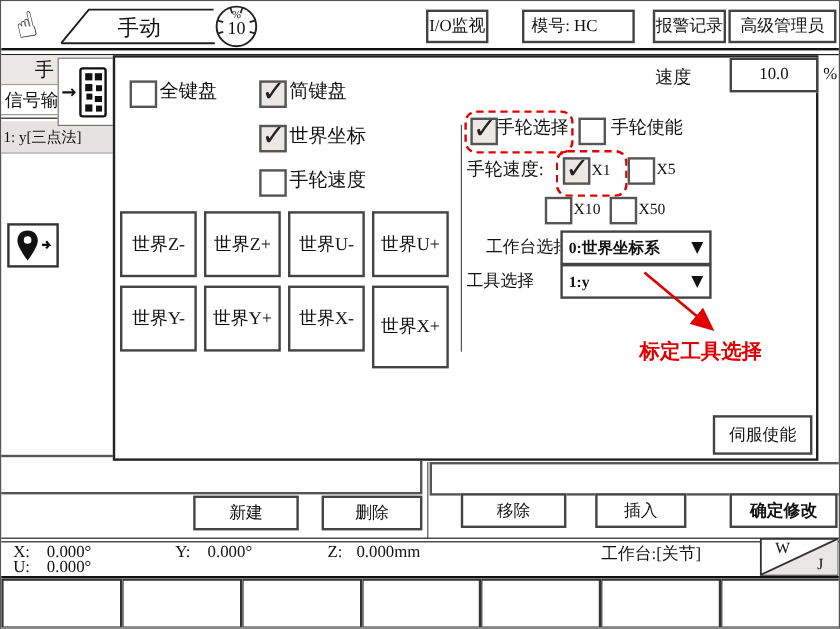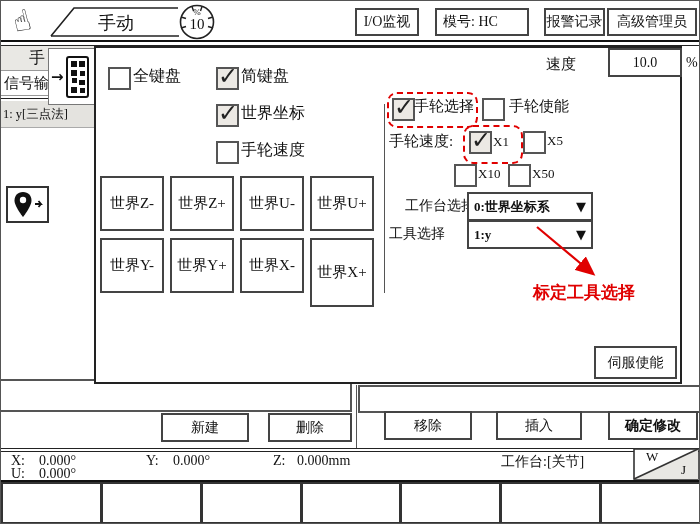--- a/index.html
+++ b/index.html
@@ -54,21 +54,21 @@
     <line x1="135" y1="24" x2="140" y2="22.5" stroke="#222" stroke-width="1.6"></line>
     <line x1="167" y1="13" x2="162" y2="14.5" stroke="#222" stroke-width="1.6"></line>
     <line x1="167" y1="24" x2="162" y2="22.5" stroke="#222" stroke-width="1.6"></line>
     <line x1="146" y1="2.5" x2="147.5" y2="7" stroke="#222" stroke-width="1.4"></line>
     <line x1="156" y1="2.5" x2="154.5" y2="7" stroke="#222" stroke-width="1.4"></line>
   </svg>
   <div class="lbl" style="left:97px;top:10px;font-size:18px;">手动</div>
   <div class="abs" style="left:189px;top:6px;width:14px;text-align:center;font-size:9px;">%</div>
   <div class="abs" style="left:185px;top:15px;width:22px;text-align:center;font-size:15px;">10</div>
 
-  <div class="btn" style="left:354px;top:7px;width:64px;height:28px;">I/O监视</div>
+  <div class="btn" style="left:354px;top:7px;width:52px;height:28px;">I/O监视</div>
   <div class="btn" style="left:434px;top:7px;width:94px;height:28px;justify-content:flex-start;padding-left:6px;">模号: HC</div>
   <div class="btn" style="left:543px;top:7px;width:61px;height:28px;">报警记录</div>
   <div class="btn" style="left:606px;top:7px;width:90px;height:28px;">高级管理员</div>
 
   <div class="tab" style="top:45px;background:#e9e8e4;">
     <span class="abs" style="position:static;padding-left:28px;font-size:16px;">手</span>
   </div>
   <div class="tab" style="top:70px;background:#fff;">
     <span style="padding-left:3px;font-size:15px;">信号输</span>
   </div>
@@ -170,21 +170,21 @@
     </defs>
     <line x1="8" y1="6" x2="63" y2="52" stroke="#e00000" stroke-width="2.2" marker-end="url(#ah)"></line>
   </svg>
   <div class="lbl" style="left:532px;top:280px;font-size:17px;font-weight:bold;color:#e00000;">标定工具选择</div>
 
   <div class="btn" style="left:593px;top:345px;width:83px;height:33px;">伺服使能</div>
 
   <div class="btn" style="left:160px;top:412px;width:88px;height:29px;">新建</div>
   <div class="btn" style="left:267px;top:412px;width:84px;height:29px;">删除</div>
   <div class="btn" style="left:383px;top:410px;width:88px;height:29px;">移除</div>
-  <div class="btn" style="left:495px;top:410px;width:86px;height:29px;">插入</div>
+  <div class="btn" style="left:495px;top:410px;width:76px;height:29px;">插入</div>
   <div class="btn" style="left:607px;top:410px;width:90px;height:29px;font-weight:bold;">确定修改</div>
 
   <div class="hline" style="left:0;top:447px;width:700px;"></div>
   <div class="abs" style="left:0;top:450px;width:700px;height:29px;border-top:1px solid #222;background:#fff;"></div>
 
   <div class="statuslbl" style="left:10px;top:452px;">X:</div>
   <div class="statusnum" style="left:38px;top:452px;width:72px;">0.000°</div>
   <div class="statuslbl" style="left:145px;top:452px;">Y:</div>
   <div class="statusnum" style="left:172px;top:452px;width:72px;">0.000°</div>
   <div class="statuslbl" style="left:272px;top:452px;">Z:</div>

